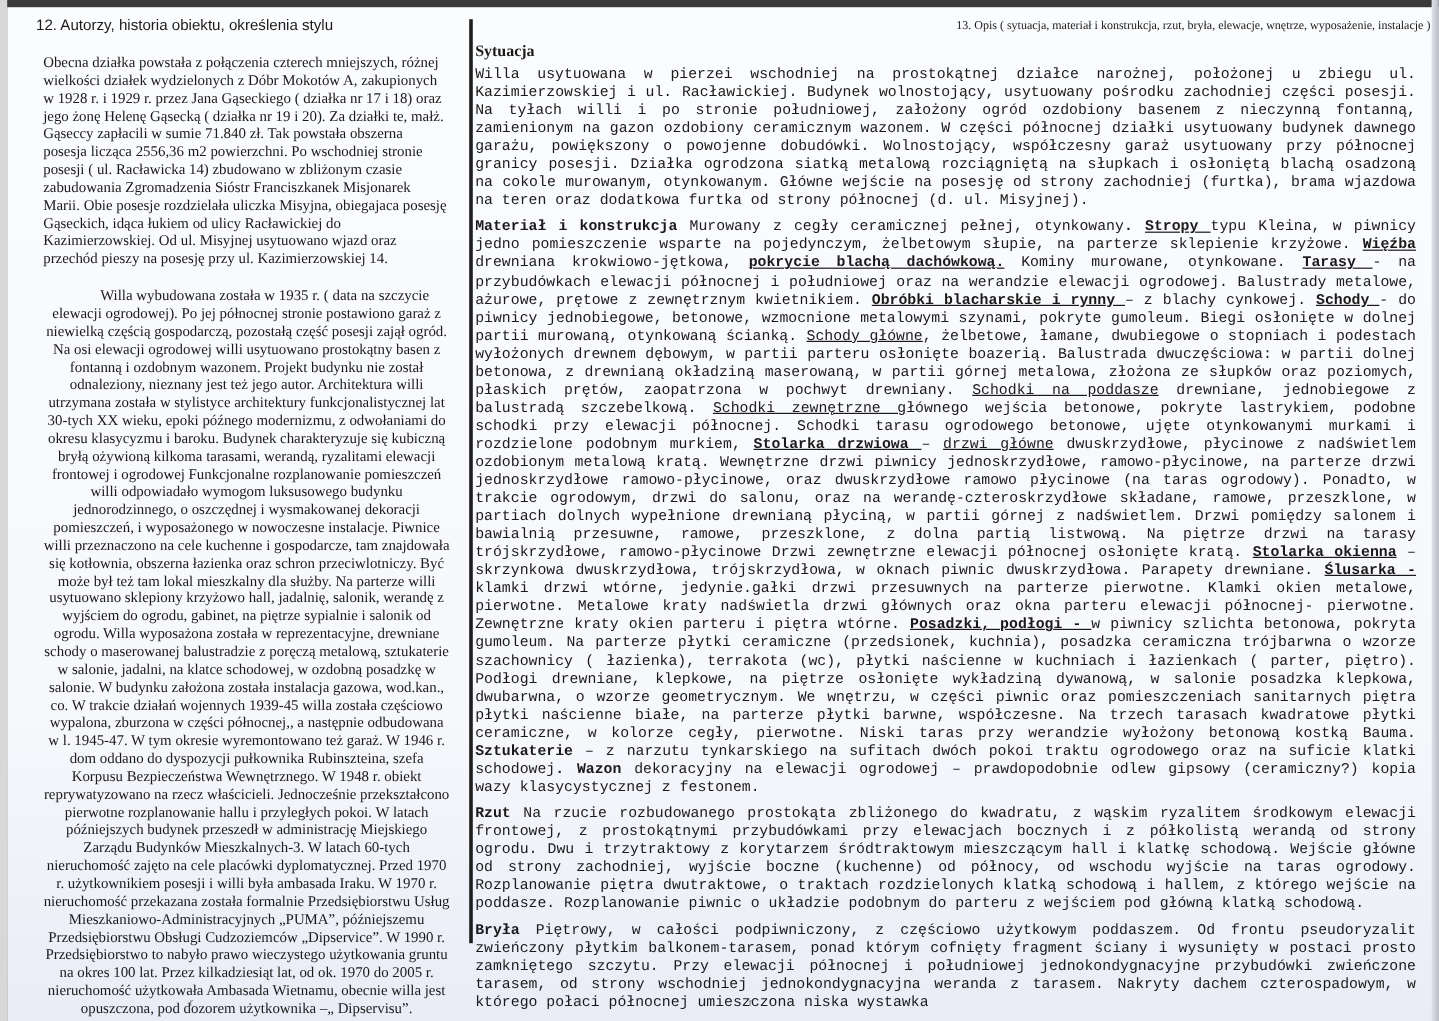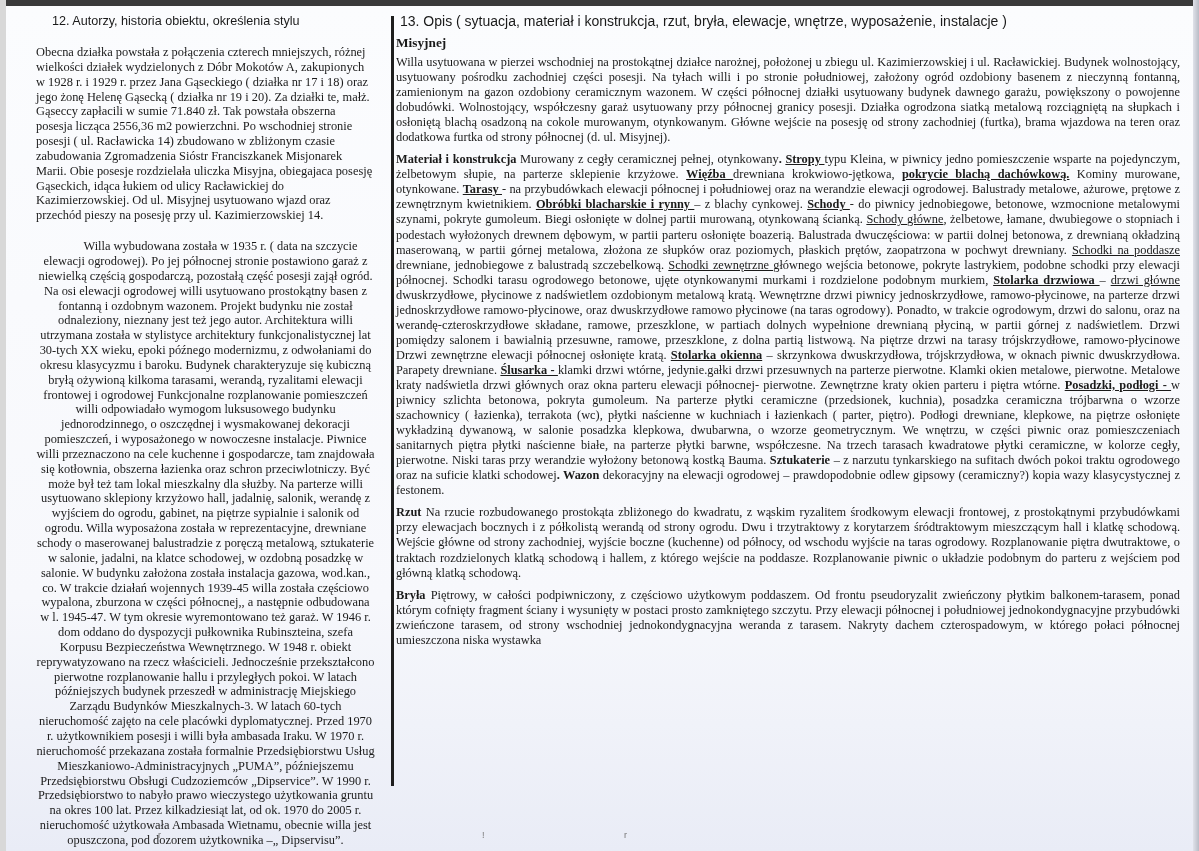--- a/index.html
+++ b/index.html
@@ -16,38 +16,38 @@
   .topbar { position:absolute; left:0; top:0; width:1199px; height:6px; background:#3a3a3a; }
   .leftbar { position:absolute; left:0; top:0; width:6px; height:851px; background:#d8d8d8; }
   .right-shadow { position:absolute; right:0; top:0; width:6px; height:851px; background:linear-gradient(90deg,#e0e2ea,#b9bcc6); }
 
   .col-left {
     position:absolute; left:20px; top:14px; width:371px;
     font-size:12.4px; line-height:14.85px; text-align:left;
   }
   .col-left .head {
     font-family:"Liberation Sans", sans-serif; font-size:12.6px;
-    margin-left:32px; margin-bottom:2px; line-height:15px;
+    margin-left:10px; margin-bottom:2px; line-height:15px;
   }
   .col-left p { margin:16px; }
   .col-left p.indent { text-indent:30px;text-align:center; }
 
   .divider {
     position:absolute; left:391px; top:16px; width:3px; height:770px; background:#1e1e1e;
   }
   .col-right {
     position:absolute; left:396px; top:14px; width:796px;
     font-size:12.35px; line-height:15.05px; text-align:justify;
   }
   .col-right .head {
-    font-family:Liberation Sans, sans-serif; font-size:14px;
-    margin-left:4px; margin-bottom:6px; line-height:15px; text-align:left;
+    font-family:Liberation Serif, serif; font-size:10px;
+    margin-left:4px; margin-bottom:6px; line-height:15px; text-align:right;
   }
   .col-right .sect-title { font-weight:bold; font-size:13.3px; margin:0 0 5px 0; line-height:15px; }
-  .col-right p { margin:0 12px 7px 0; }
+  .col-right p { margin:0 12px 7px 0;font-family:Liberation Mono, monospace; }
   .b { font-weight:bold; }
   .u { text-decoration:underline; }
   .bu { font-weight:bold; text-decoration:underline; }
   .marks { position:absolute; top:830px; font-size:9px; color:#777; font-family:"Liberation Sans", sans-serif; }
 </style>
 </head>
 <body>
 
 <div class="topbar"></div>
 <div class="leftbar"></div>
@@ -59,21 +59,21 @@
   <div class="head">12. Autorzy, historia obiektu, określenia stylu</div>
   <p>Obecna działka powstała z połączenia czterech mniejszych, różnej wielkości działek wydzielonych z Dóbr Mokotów A, zakupionych w 1928 r. i 1929 r. przez Jana Gąseckiego ( działka nr 17 i 18) oraz jego żonę Helenę Gąsecką ( działka nr 19 i 20). Za działki te, małż. Gąseccy zapłacili w sumie 71.840 zł. Tak powstała obszerna posesja licząca 2556,36 m2 powierzchni. Po wschodniej stronie posesji ( ul. Racławicka 14) zbudowano w zbliżonym czasie zabudowania Zgromadzenia Sióstr Franciszkanek Misjonarek Marii. Obie posesje rozdzielała uliczka Misyjna, obiegajaca posesję Gąseckich, idąca łukiem od ulicy Racławickiej do Kazimierzowskiej. Od ul. Misyjnej usytuowano wjazd oraz przechód pieszy na posesję przy ul. Kazimierzowskiej 14.</p>
   <p class="indent">Willa wybudowana została w 1935 r. ( data na szczycie elewacji ogrodowej). Po jej północnej stronie postawiono garaż z niewielką częścią gospodarczą, pozostałą część posesji zajął ogród. Na osi elewacji ogrodowej willi usytuowano prostokątny basen z fontanną i ozdobnym wazonem. Projekt budynku nie został odnaleziony, nieznany jest też jego autor. Architektura willi utrzymana została w stylistyce architektury funkcjonalistycznej lat 30-tych XX wieku, epoki późnego modernizmu, z odwołaniami do okresu klasycyzmu i baroku. Budynek charakteryzuje się kubiczną bryłą ożywioną kilkoma tarasami, werandą, ryzalitami elewacji frontowej i ogrodowej Funkcjonalne rozplanowanie pomieszczeń willi odpowiadało wymogom luksusowego budynku jednorodzinnego, o oszczędnej i  wysmakowanej dekoracji pomieszczeń, i wyposażonego w nowoczesne instalacje. Piwnice willi przeznaczono na cele kuchenne i gospodarcze, tam znajdowała się kotłownia, obszerna łazienka oraz schron przeciwlotniczy. Być może był też tam lokal mieszkalny dla służby. Na parterze willi usytuowano sklepiony krzyżowo hall, jadalnię, salonik, werandę z wyjściem do ogrodu, gabinet, na piętrze sypialnie i salonik od ogrodu. Willa wyposażona została w reprezentacyjne, drewniane schody o maserowanej balustradzie z poręczą metalową, sztukaterie w salonie, jadalni, na klatce schodowej, w ozdobną posadzkę w salonie. W budynku założona została instalacja gazowa, wod.kan., co. W trakcie działań wojennych 1939-45 willa została częściowo wypalona, zburzona w części północnej,, a następnie odbudowana w l. 1945-47. W tym okresie wyremontowano też garaż. W 1946 r. dom oddano do dyspozycji pułkownika Rubinszteina, szefa Korpusu Bezpieczeństwa Wewnętrznego. W 1948 r. obiekt reprywatyzowano na rzecz właścicieli. Jednocześnie przekształcono pierwotne rozplanowanie hallu i przyległych pokoi. W latach późniejszych budynek przeszedł w administrację Miejskiego Zarządu Budynków Mieszkalnych-3. W latach 60-tych nieruchomość zajęto na cele placówki dyplomatycznej. Przed 1970 r. użytkownikiem posesji i willi była ambasada Iraku. W 1970 r. nieruchomość przekazana została formalnie Przedsiębiorstwu Usług Mieszkaniowo-Administracyjnych „PUMA”, późniejszemu Przedsiębiorstwu Obsługi Cudzoziemców „Dipservice”. W 1990 r. Przedsiębiorstwo to nabyło prawo wieczystego użytkowania gruntu na okres 100 lat. Przez kilkadziesiąt lat, od ok. 1970 do 2005 r. nieruchomość użytkowała Ambasada Wietnamu, obecnie willa jest opuszczona, pod dozorem użytkownika –„ Dipservisu”.</p>
 </div>
 
 <div class="divider"></div>
 
 <div class="col-right">
   <div class="head">13. Opis ( sytuacja, materiał i konstrukcja, rzut, bryła, elewacje, wnętrze, wyposażenie, instalacje )</div>
 
-  <div class="sect-title">Misyjnej</div>
+  <div class="sect-title">Sytuacja</div>
   <p>Willa usytuowana w pierzei wschodniej na prostokątnej działce narożnej, położonej u zbiegu ul. Kazimierzowskiej i ul. Racławickiej. Budynek wolnostojący, usytuowany pośrodku zachodniej części posesji. Na tyłach willi i po stronie południowej, założony ogród ozdobiony basenem z nieczynną fontanną, zamienionym na gazon ozdobiony ceramicznym wazonem. W części północnej działki usytuowany budynek dawnego garażu, powiększony o powojenne dobudówki. Wolnostojący, współczesny garaż usytuowany przy północnej granicy posesji. Działka ogrodzona siatką metalową rozciągniętą na słupkach i osłoniętą blachą osadzoną na cokole murowanym, otynkowanym. Główne wejście na posesję od strony zachodniej (furtka), brama wjazdowa na teren oraz dodatkowa furtka od strony północnej (d. ul. Misyjnej).</p>
 
   <p><span class="b">Materiał i konstrukcja</span><span> Murowany z cegły ceramicznej pełnej, otynkowany</span><span class="b">. </span><span class="bu">Stropy </span><span>typu Kleina, w piwnicy jedno pomieszczenie wsparte na pojedynczym, żelbetowym słupie, na parterze sklepienie krzyżowe. </span><span class="bu">Więźba </span><span>drewniana krokwiowo-jętkowa, </span><span class="bu">pokrycie blachą dachówkową.</span><span> Kominy murowane, otynkowane. </span><span class="bu">Tarasy </span><span>- na przybudówkach elewacji północnej i południowej oraz na werandzie elewacji ogrodowej. Balustrady metalowe, ażurowe, prętowe z zewnętrznym kwietnikiem. </span><span class="bu">Obróbki blacharskie i rynny </span><span>– z blachy cynkowej. </span><span class="bu">Schody </span><span>- do piwnicy jednobiegowe, betonowe, wzmocnione metalowymi szynami, pokryte gumoleum. Biegi osłonięte w dolnej partii murowaną, otynkowaną ścianką. </span><span class="u">Schody główne</span><span>, żelbetowe, łamane, dwubiegowe o stopniach i podestach wyłożonych drewnem dębowym, w partii parteru osłonięte boazerią. Balustrada dwuczęściowa: w partii dolnej betonowa, z drewnianą okładziną maserowaną, w partii górnej metalowa, złożona ze słupków oraz poziomych, płaskich prętów, zaopatrzona w pochwyt drewniany. </span><span class="u">Schodki na poddasze</span><span> drewniane, jednobiegowe z balustradą szczebelkową. </span><span class="u">Schodki zewnętrzne g</span><span>łównego wejścia betonowe, pokryte lastrykiem, podobne schodki przy elewacji północnej. Schodki tarasu ogrodowego betonowe, ujęte otynkowanymi murkami i rozdzielone podobnym murkiem, </span><span class="bu">Stolarka drzwiowa </span><span>– </span><span class="u">drzwi główne</span><span> dwuskrzydłowe, płycinowe z nadświetlem ozdobionym metalową kratą. Wewnętrzne drzwi piwnicy jednoskrzydłowe, ramowo-płycinowe, na parterze drzwi jednoskrzydłowe ramowo-płycinowe, oraz dwuskrzydłowe ramowo płycinowe (na taras ogrodowy). Ponadto, w trakcie ogrodowym, drzwi do salonu, oraz na werandę-czteroskrzydłowe składane, ramowe, przeszklone, w partiach dolnych wypełnione drewnianą płyciną, w partii górnej z nadświetlem. Drzwi pomiędzy salonem i bawialnią przesuwne, ramowe, przeszklone, z dolna partią listwową. Na piętrze drzwi na tarasy trójskrzydłowe, ramowo-płycinowe Drzwi zewnętrzne elewacji północnej osłonięte kratą. </span><span class="bu">Stolarka okienna</span><span> – skrzynkowa dwuskrzydłowa, trójskrzydłowa, w oknach piwnic dwuskrzydłowa. Parapety drewniane. </span><span class="bu">Ślusarka - </span><span>klamki drzwi wtórne, jedynie.gałki drzwi przesuwnych na parterze pierwotne. Klamki okien metalowe, pierwotne. Metalowe kraty nadświetla drzwi głównych oraz okna parteru elewacji północnej- pierwotne. Zewnętrzne kraty okien parteru i piętra wtórne. </span><span class="bu">Posadzki, podłogi - </span><span>w piwnicy szlichta betonowa, pokryta gumoleum. Na parterze płytki ceramiczne (przedsionek, kuchnia), posadzka ceramiczna trójbarwna o wzorze szachownicy ( łazienka), terrakota (wc), płytki naścienne w kuchniach i łazienkach ( parter, piętro). Podłogi drewniane, klepkowe, na piętrze osłonięte wykładziną dywanową, w salonie posadzka klepkowa, dwubarwna, o wzorze geometrycznym. We wnętrzu, w części piwnic oraz pomieszczeniach sanitarnych piętra płytki naścienne białe, na parterze płytki barwne, współczesne. Na trzech tarasach kwadratowe płytki ceramiczne, w kolorze cegły, pierwotne. Niski taras przy werandzie wyłożony betonową kostką Bauma. </span><span class="b">Sztukaterie</span><span> – z narzutu tynkarskiego na sufitach dwóch pokoi traktu ogrodowego oraz na suficie klatki schodowej</span><span class="b">. Wazon</span><span> dekoracyjny na elewacji ogrodowej – prawdopodobnie odlew gipsowy (ceramiczny?) kopia wazy klasycystycznej z festonem.</span></p>
 
   <p><span class="b">Rzut</span><span> Na rzucie rozbudowanego prostokąta zbliżonego do kwadratu, z wąskim ryzalitem środkowym elewacji frontowej, z prostokątnymi przybudówkami przy elewacjach bocznych i z półkolistą werandą od strony ogrodu. Dwu i trzytraktowy z korytarzem śródtraktowym mieszczącym hall i klatkę schodową. Wejście główne od strony zachodniej, wyjście boczne (kuchenne) od północy, od wschodu wyjście na taras ogrodowy. Rozplanowanie piętra dwutraktowe, o traktach rozdzielonych klatką schodową i hallem, z którego wejście na poddasze. Rozplanowanie piwnic o układzie podobnym do parteru z wejściem pod główną klatką schodową.</span></p>
 
   <p><span class="b">Bryła</span><span> Piętrowy, w całości podpiwniczony, z częściowo użytkowym poddaszem. Od frontu pseudoryzalit zwieńczony płytkim balkonem-tarasem, ponad którym cofnięty fragment ściany i wysunięty w postaci prosto zamkniętego szczytu. Przy elewacji północnej i południowej jednokondygnacyjne przybudówki zwieńczone tarasem, od strony wschodniej jednokondygnacyjna weranda z tarasem. Nakryty dachem czterospadowym, w którego połaci północnej umieszczona niska wystawka</span></p>
 </div>
 
 <span class="marks" style="left:158px">r</span>

